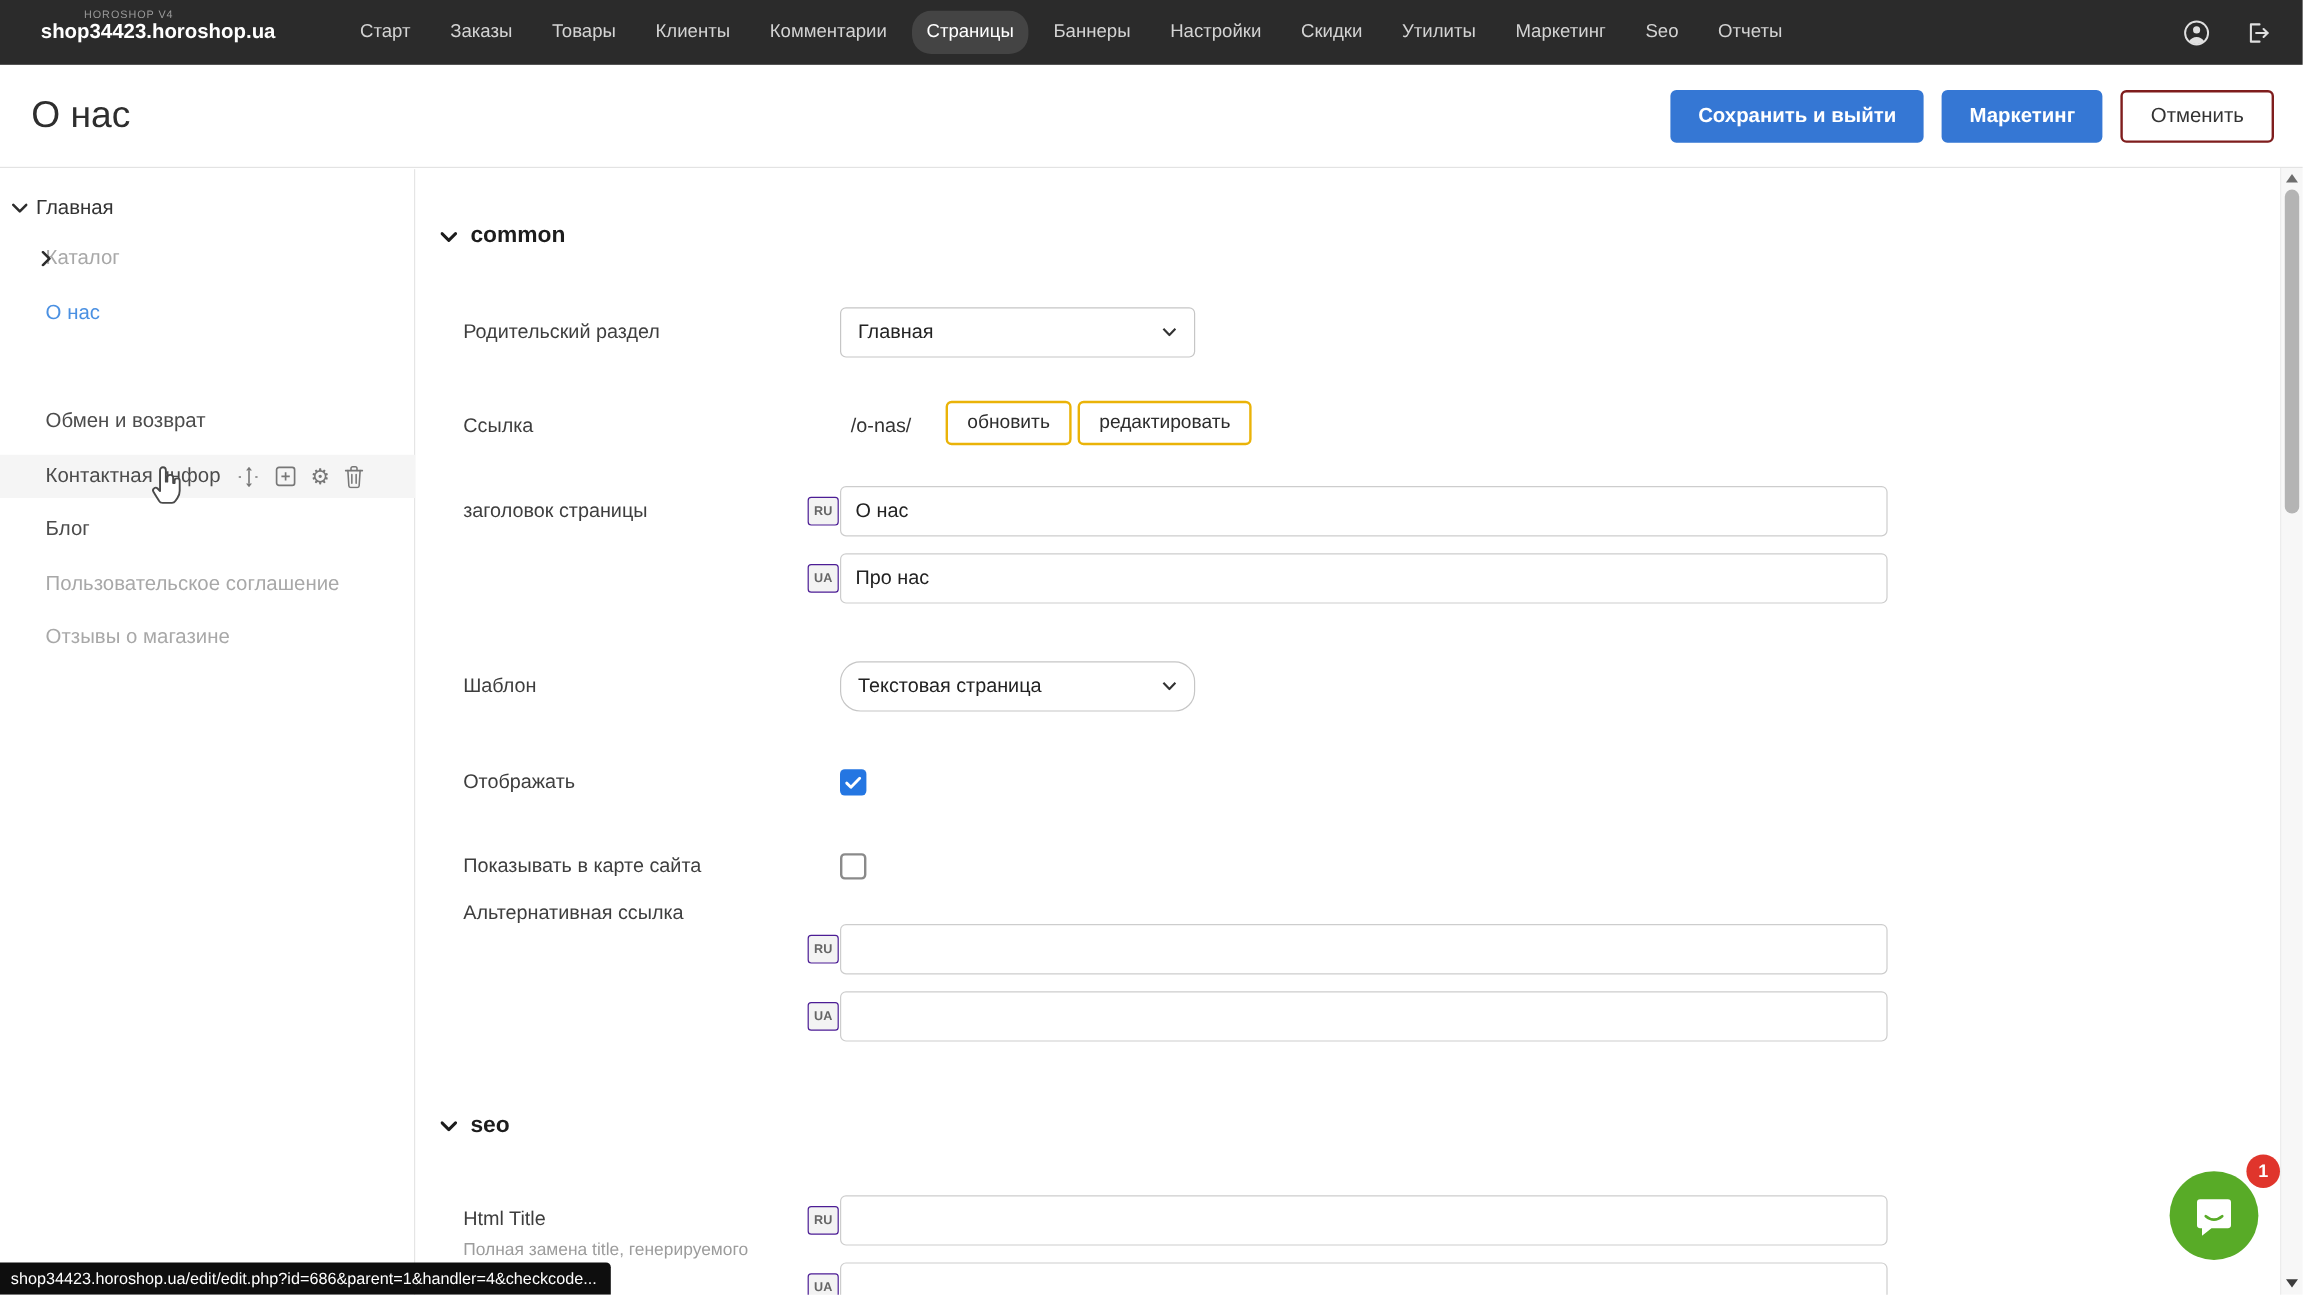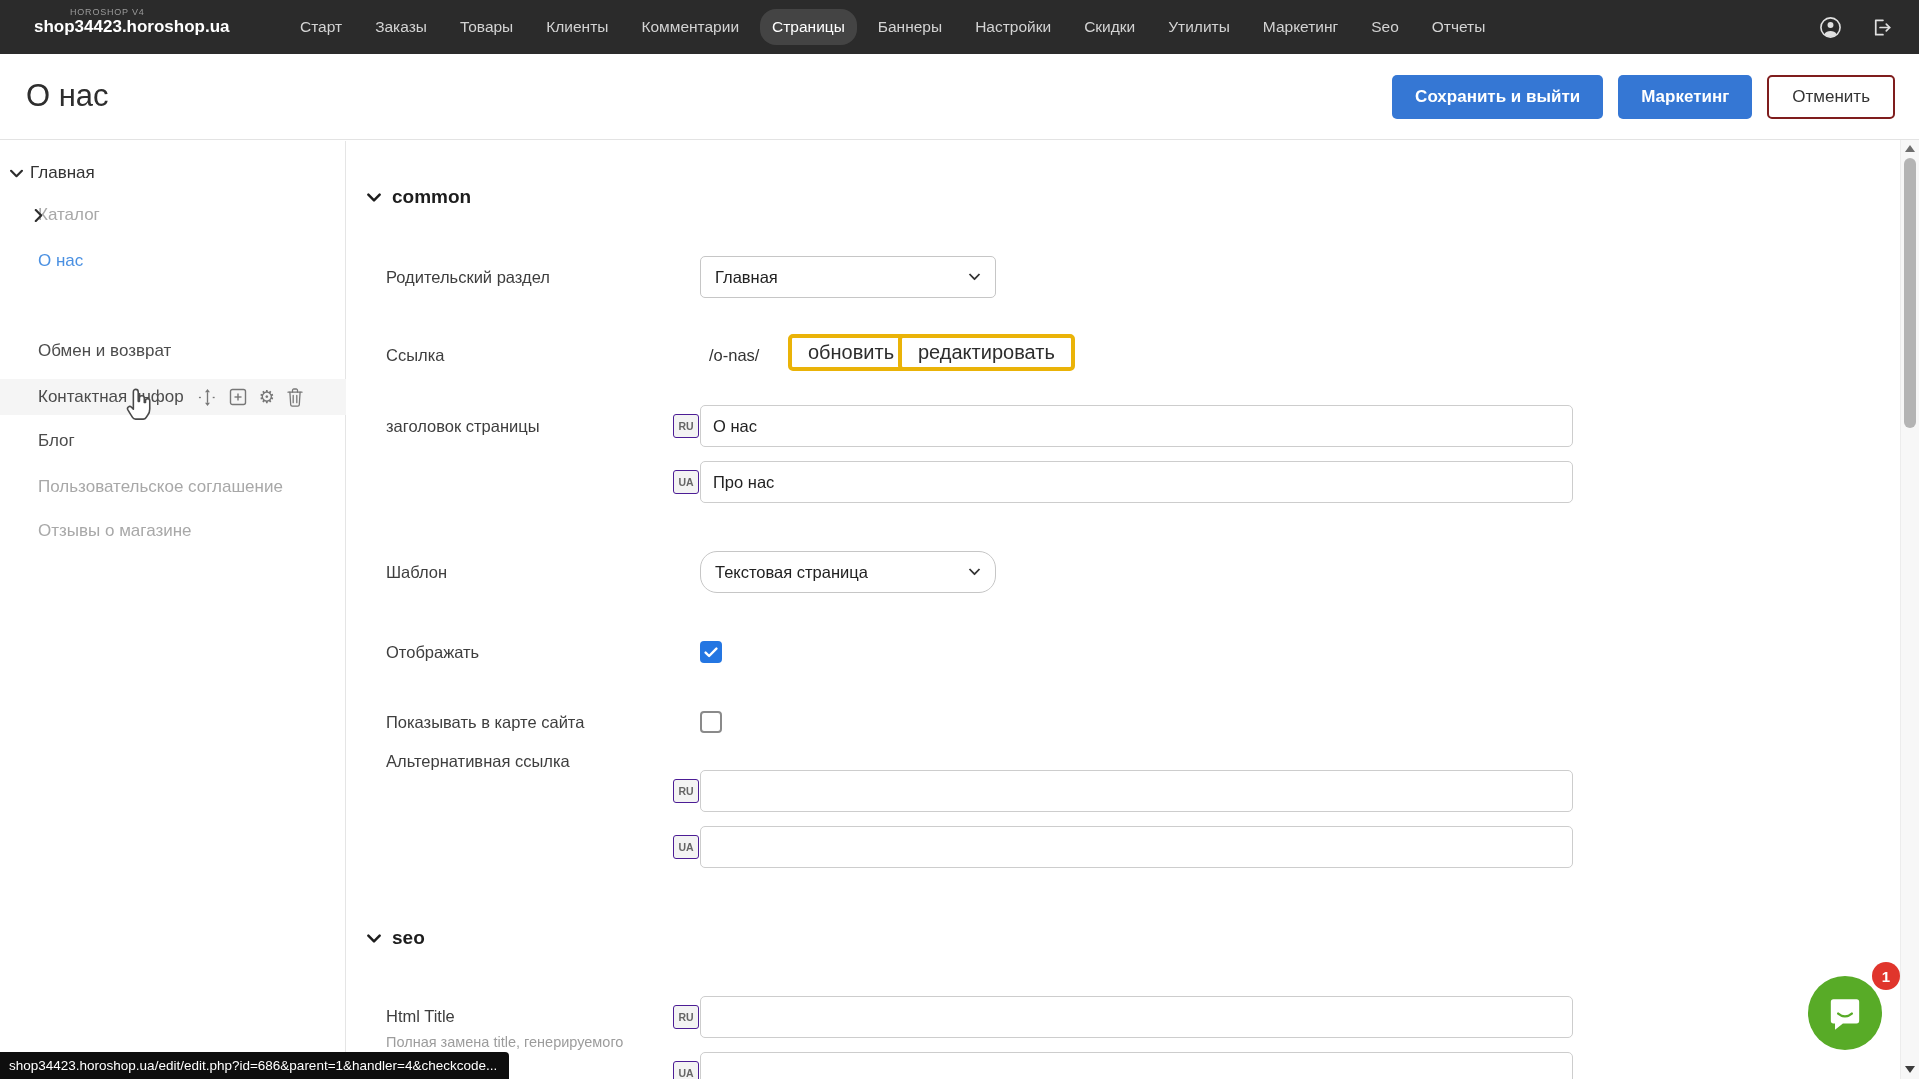--- a/index.html
+++ b/index.html
@@ -42,21 +42,21 @@
 
   
   .main { position:absolute; top:141px; left:347px; width:1553px; height:938px; background:#fff; }
   .abs { position:absolute; }
   .section-head { display:flex; align-items:center; gap:11px; font-size:19px; font-weight:bold; color:#1d1d1d; cursor:pointer; }
   .f-label { font-size:16.5px; color:#3e3e3e; white-space:nowrap; }
   .f-hint { font-size:14.5px; color:#9c9c9c; white-space:nowrap; }
   .f-select { width:296px; height:42px; border:1px solid #c6c6c6; border-radius:5px; background:#fff; display:flex; align-items:center; justify-content:space-between; padding:0 14px; font-size:16.5px; color:#222; cursor:pointer; }
   .f-input { width:873px; height:42px; border:1px solid #cdcdcd; border-radius:5px; font-size:16.5px; color:#222; padding:0 12px; font-family:"Liberation Sans", sans-serif; background:#fff; }
   .lang-badge { width:26px; height:24px; background:#f3f3f3; border:1px solid #4c1d95; border-radius:3px; font-size:10.5px; font-weight:bold; color:#666; display:flex; align-items:center; justify-content:center; }
-  .mini-btn { height:37px; background:#fff; border:4px solid #eab308; border-radius:5px; font-size:20px; color:#2d2d2d; display:flex; align-items:center; padding:0 16px; cursor:pointer; white-space:nowrap; }
+  .mini-btn { height:37px; background:#fff; border:2px solid #eab308; border-radius:5px; font-size:16px; color:#2d2d2d; display:flex; align-items:center; padding:0 16px; cursor:pointer; white-space:nowrap; }
   .link-value { font-size:16.5px; color:#333; }
   .checkbox { width:22px; height:22px; border-radius:4px; cursor:pointer; display:flex; align-items:center; justify-content:center; }
   .checkbox.checked { background:#2476e2; }
   .checkbox.unchecked { background:#fff; border:2px solid #8a8a8a; }
 
   
   .status-tip { position:absolute; left:0; bottom:0; height:27px; background:#0e0e0e; color:#fff; font-size:13.5px; display:flex; align-items:center; padding:0 12px 0 9px; border-radius:0 4px 0 0; z-index:50; white-space:nowrap; }
 
   
   .chat-fab { position:absolute; left:1808px; top:976px; width:74px; height:74px; border-radius:50%; background:#58ab27; z-index:45; display:flex; align-items:center; justify-content:center; cursor:pointer; }

